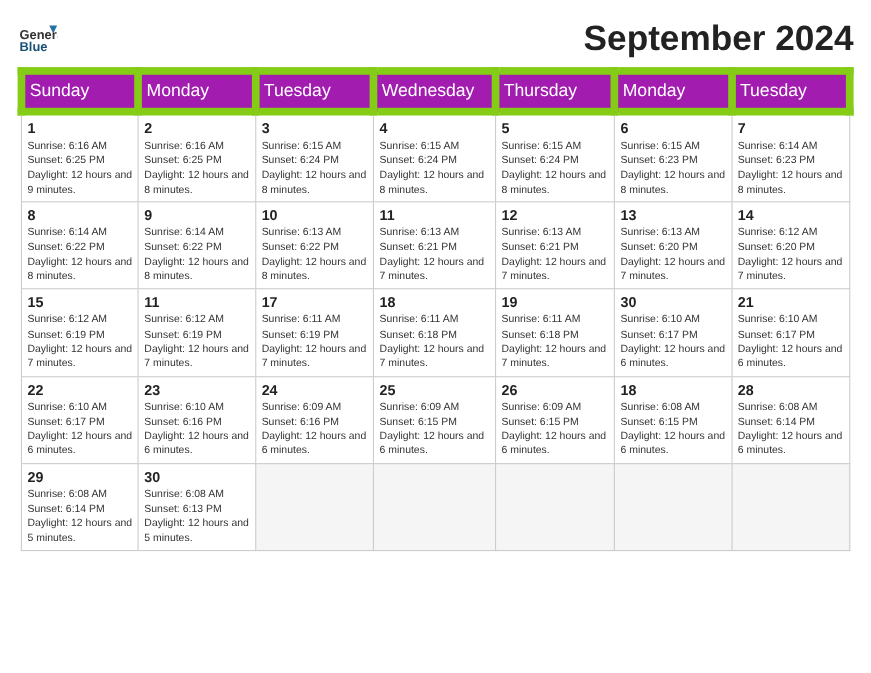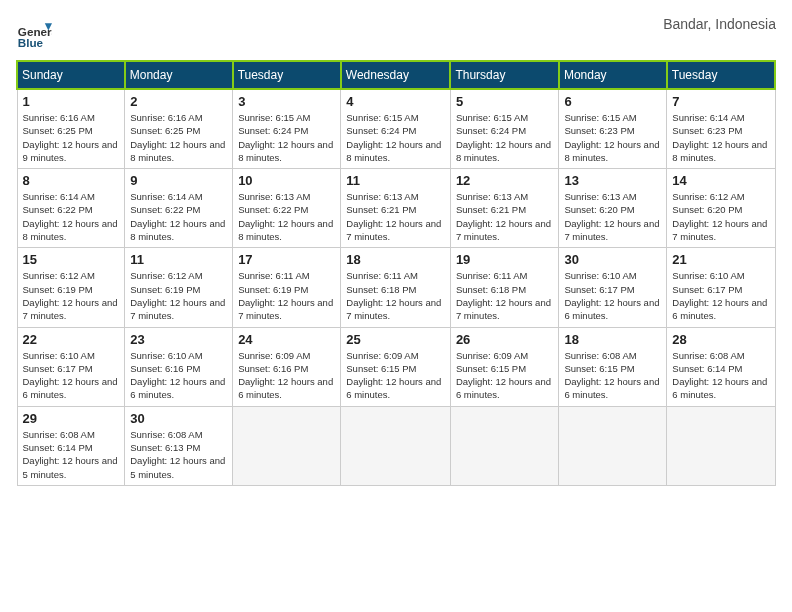--- a/index.html
+++ b/index.html
@@ -37,27 +37,27 @@
     .location {
       font-size: 14px;
       color: #555;
     }
     .calendar {
       width: 100%;
       border-collapse: collapse;
       font-size: 10px;
     }
     .calendar th {
-      background: #0c4a6e;
+      background: #a21caf;
       color: #fff;
       padding: 6px 4px;
       text-align: left;
-      font-size: 12px;
+      font-size: 16px;
       font-weight: normal;
-      border: 2px solid #84cc16;
+      border: 7px solid #84cc16;
     }
     .calendar td {
       vertical-align: top;
       padding: 4px 5px;
       border: 1px solid #ccc;
       width: 113px;
       min-height: 80px;
       background: #fff;
     }
     .calendar td.empty {
@@ -84,21 +84,21 @@
 
 <div class="header">
   <div class="logo">
     <svg class="logo-icon" viewBox="0 0 40 40">
       <text x="2" y="22" font-size="13" font-weight="bold" fill="#333">General</text>
       <text x="2" y="34" font-size="13" font-weight="bold" fill="#1a5276">Blue</text>
       <polygon points="32,8 40,8 36,16" fill="#2471a3"></polygon>
     </svg>
   </div>
   <div class="title-block">
-    <div class="location">Bandar, Indonesia</div>
+    <div class="month-title">September 2024</div>
   </div>
 </div>
 
 <table class="calendar">
   <thead>
     <tr>
       <th>Sunday</th>
       <th>Monday</th>
       <th>Tuesday</th>
       <th>Wednesday</th>

